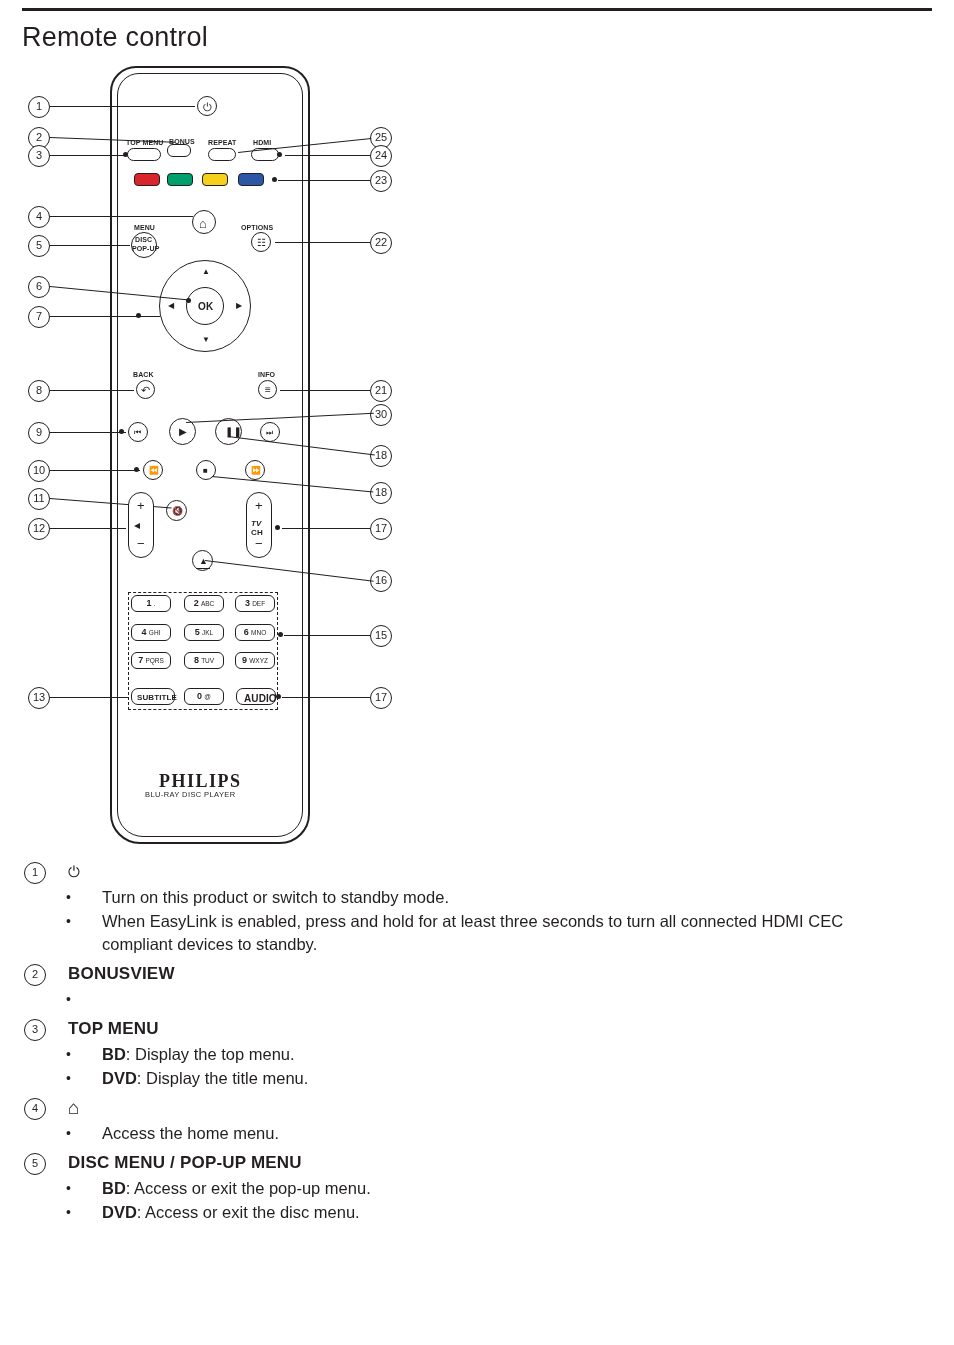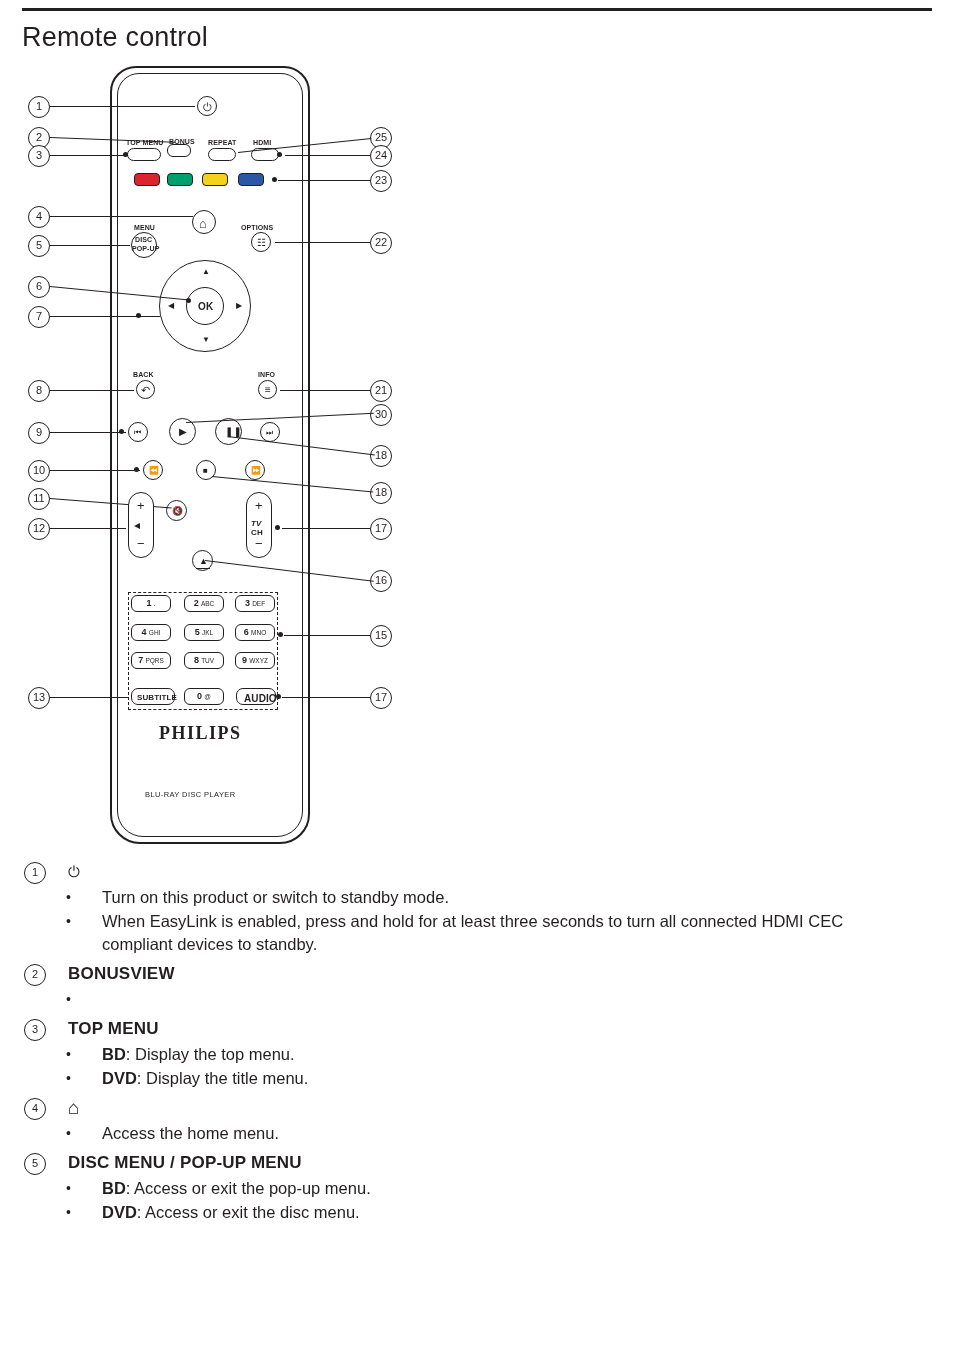--- a/index.html
+++ b/index.html
@@ -457,21 +457,21 @@
     <div class="lbl lbl-b" style="left:137px; top:633px; font-size:8px;">SUBTITLE</div>
     <div class="cnum" style="left:28px; top:627px;">13</div>
     <div class="lead" style="left:50px; top:637px; width:78px;"></div>
 
     <div class="btn" style="left:236px; top:628px; width:40px; height:17px;"></div>
     <div class="lbl lbl-b" style="left:244px; top:633px; font-size:10px;">AUDIO</div>
     <div class="cnum" style="left:370px; top:627px;">17</div>
     <div class="lead" style="left:282px; top:637px; width:88px;"></div>
     <div class="dot" style="left:276px; top:634px;"></div>
 
-    <div class="brand" style="left:159px; top:663px;">PHILIPS</div>
+    <div class="brand" style="left:159px; top:711px;">PHILIPS</div>
     <div class="brandsub" style="left:145px; top:730px;">BLU-RAY DISC PLAYER</div>
   </div>
 
   <div class="items">
 
     <div class="item">
       <div class="item-head">
         <div class="item-num">1</div>
         <div class="item-title sym">⏻</div>
       </div>

